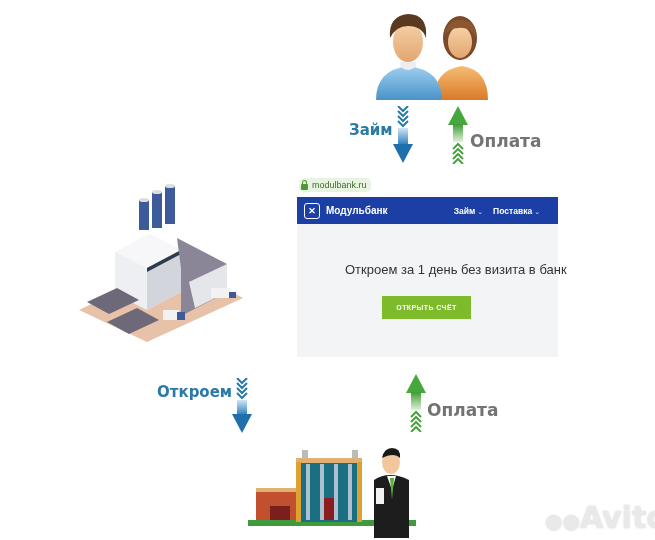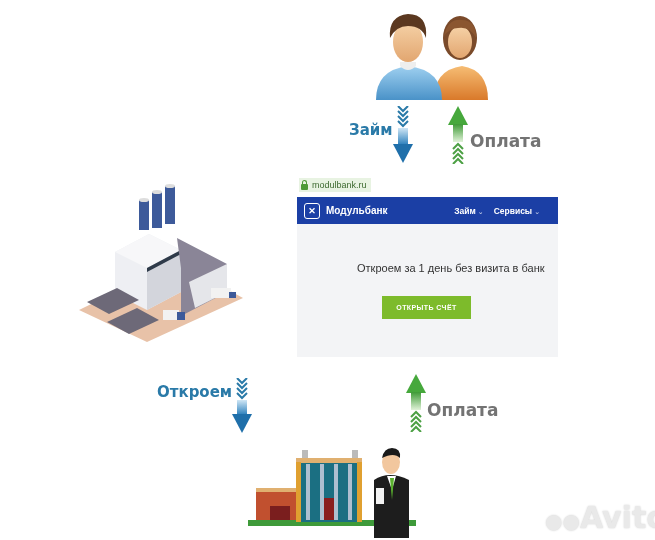--- a/index.html
+++ b/index.html
@@ -5,33 +5,33 @@
   html, body { margin: 0; padding: 0; }
   body { width: 655px; height: 540px; background: #ffffff; position: relative; overflow: hidden; font-family: "Liberation Sans", sans-serif; }
   .abs { position: absolute; }
 
   
   .lbl-blue { color: #2a7aa8; font-weight: bold; font-size: 15px; font-family: "DejaVu Sans", sans-serif; }
   .lbl-green { color: #737373; font-weight: bold; font-size: 17px; font-family: "DejaVu Sans", sans-serif; }
 
   
   .browser { left: 297px; top: 177px; width: 261px; height: 180px; }
-  .url-pill { position: absolute; left: 2px; top: 1px; height: 14px; background: #e8f3e2; border-radius: 0; display: flex; align-items: center; padding: 0 4px 0 2px; }
+  .url-pill { position: absolute; left: 2px; top: 1px; height: 14px; background: #e8f3e2; border-radius: 5px; display: flex; align-items: center; padding: 0 4px 0 2px; }
   .url-text { font-size: 9px; color: #3d6a30; margin-left: 4px; font-family: "Liberation Sans", sans-serif; }
   .lock { width: 7px; height: 6px; background: #4c9a35; border-radius: 1px; position: relative; margin-top: 3px; }
   .lock:before { content: ""; position: absolute; left: 1px; top: -4px; width: 3px; height: 4px; border: 1px solid #4c9a35; border-bottom: none; border-radius: 3px 3px 0 0; }
   .nav { position: absolute; left: 0; top: 20px; width: 261px; height: 27px; background: #1b3fa5; display: flex; align-items: center; }
   .brand-logo { width: 14px; height: 14px; border: 1px solid #ffffff; border-radius: 3px; margin-left: 7px; display: flex; align-items: center; justify-content: center; color: #fff; font-size: 9px; font-weight: bold; }
   .brand-name { color: #ffffff; font-size: 10px; font-weight: bold; margin-left: 6px; }
   .nav-menu { margin-left: auto; display: flex; gap: 10px; padding-right: 18px; }
   .nav-item { color: #ffffff; font-size: 8.5px; font-weight: bold; }
   .nav-item .chev { font-weight: normal; opacity: 0.8; font-size: 7px; margin-left: 2px; }
   .content { position: absolute; left: 0; top: 47px; width: 261px; height: 133px; background: #f3f4f6; }
   .hero-title { position: absolute; left: 47px; top: 8px; font-size: 21px; color: #1b1b1b; white-space: nowrap; letter-spacing: 0.2px; }
-  .hero-sub { position: absolute; left: 60px; top: 38px; font-size: 11px; color: #333; white-space: nowrap; }
+  .hero-sub { position: absolute; left: 48px; top: 38px; font-size: 13px; color: #333; white-space: nowrap; }
   .cta { position: absolute; left: 85px; top: 72px; width: 89px; height: 23px; background: #7dbb2b; color: #fff; font-size: 7px; font-weight: bold; display: flex; align-items: center; justify-content: center; letter-spacing: 0.4px; }
 
   
   .avito { left: 545px; top: 500px; color: #e9e9e9; font-size: 30px; font-weight: bold; font-family: "DejaVu Sans", sans-serif; text-shadow: 0 0 2px #cfcfcf; }
 </style>
 </head>
 <body>
 
 <div class="abs" style="left:372px;top:8px;width:120px;height:92px;">
   <svg width="120" height="92" viewBox="0 0 120 92">
@@ -124,21 +124,21 @@
 <div class="abs browser">
   <div class="url-pill">
     <span class="lock"></span>
     <span class="url-text">modulbank.ru</span>
   </div>
   <div class="nav">
     <span class="brand-logo">✕</span>
     <span class="brand-name">Модульбанк</span>
     <div class="nav-menu">
       <span class="nav-item"><span>Займ</span><span class="chev">⌄</span></span>
-      <span class="nav-item"><span>Сервисы</span><span class="chev">⌄</span></span>
+      <span class="nav-item"><span>Поставка</span><span class="chev">⌄</span></span>
     </div>
   </div>
   <div class="content">
     <div class="hero-sub">Откроем за 1 день без визита в банк</div>
     <div class="cta">ОТКРЫТЬ СЧЁТ</div>
   </div>
 </div>
 
 <div class="abs" style="left:231px;top:378px;width:22px;height:56px;">
   <svg width="22" height="56" viewBox="0 0 22 56">

